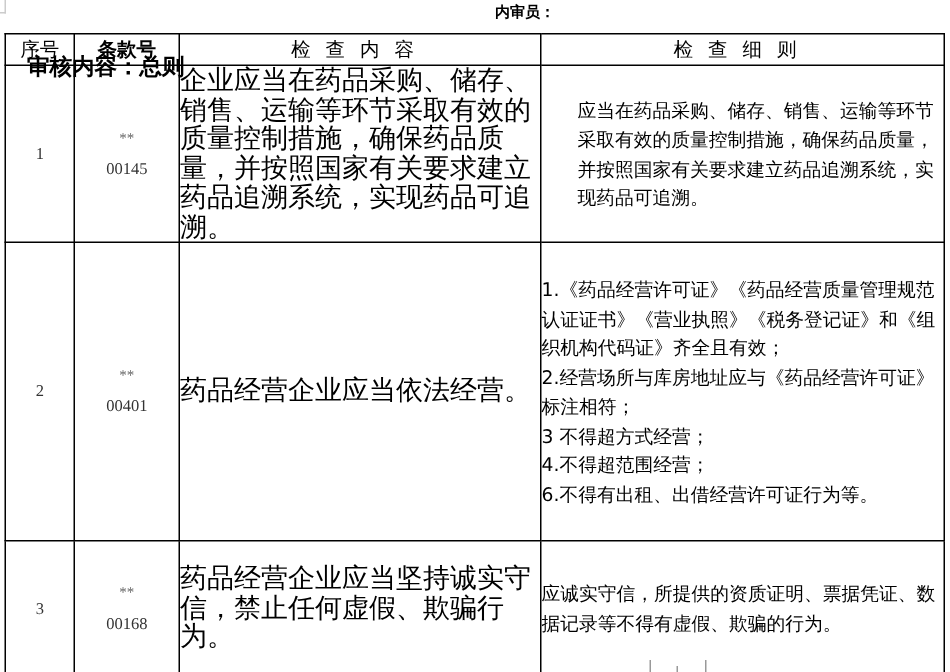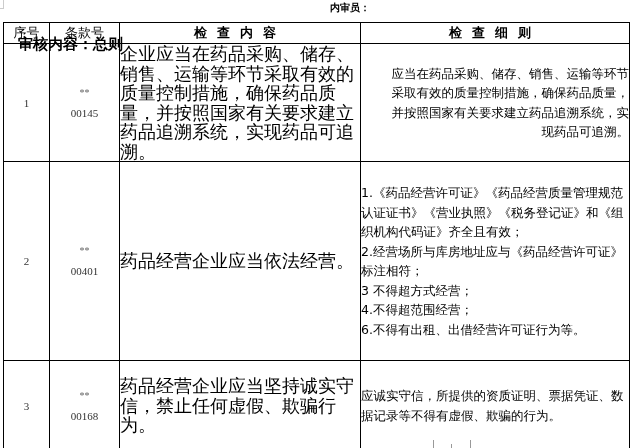--- a/index.html
+++ b/index.html
@@ -4,27 +4,27 @@
 <style>
   html, body { margin:0; padding:0; background:#ffffff; }
   body { width:633px; height:448px; position:relative; overflow:hidden;
          font-family:"DejaVu Sans", "Liberation Sans", sans-serif; color:#000; }
   .title-left { position:absolute; left:18px; top:1px; font-size:15px; font-weight:bold; letter-spacing:0px;margin-top:34px; }
   .title-right { position:absolute; left:330px; top:1px; font-size:10px; font-weight:bold; }
   .corner-mark { position:absolute; left:0; top:0; width:3px; height:8px; border-right:1px solid #ccc; border-bottom:1px solid #ccc; }
   table.audit { position:absolute; left:3px; top:22px; border-collapse:collapse; table-layout:fixed; width:626px; }
   table.audit td, table.audit th { border:1px solid #000; padding:0; }
   th { font-weight:normal; font-size:13px; height:20px; text-align:center; }
-  th.bold { font-weight:normal; }
-  th.spaced { letter-spacing:10px; font-weight:bold; }
+  th.bold { font-weight:bold; }
+  th.spaced { letter-spacing:10px; font-weight:normal; }
   td.no { text-align:center; font-family:"Liberation Serif", serif; font-size:11px; color:#333; }
   td.code { text-align:center; font-family:"Liberation Serif", serif; font-size:11px; color:#333; line-height:21px; }
   td.content { font-size:18px; line-height:19.5px; padding:0 3px 0 4px; vertical-align:middle; }
   td.detail { font-size:12.5px; line-height:19.5px; padding:0 4px 0 6px; vertical-align:middle; }
-  td.detail.center { text-align:right;padding-left:24px; }
+  td.detail.center { text-align:left;padding-left:24px; }
   .stars { color:#666; font-size:10px; }
   .scroll-stub { position:absolute; left:433px; top:440px; width:36px; height:8px; border-left:1px solid #999; border-right:1px solid #999; }
   .scroll-stub::after { content:""; position:absolute; left:17px; top:4px; width:1px; height:4px; background:#999; }
 </style>
 </head>
 <body>
 
 <div class="corner-mark"></div>
 <div class="title-left">审核内容：总则</div>
 <div class="title-right">内审员：</div>

